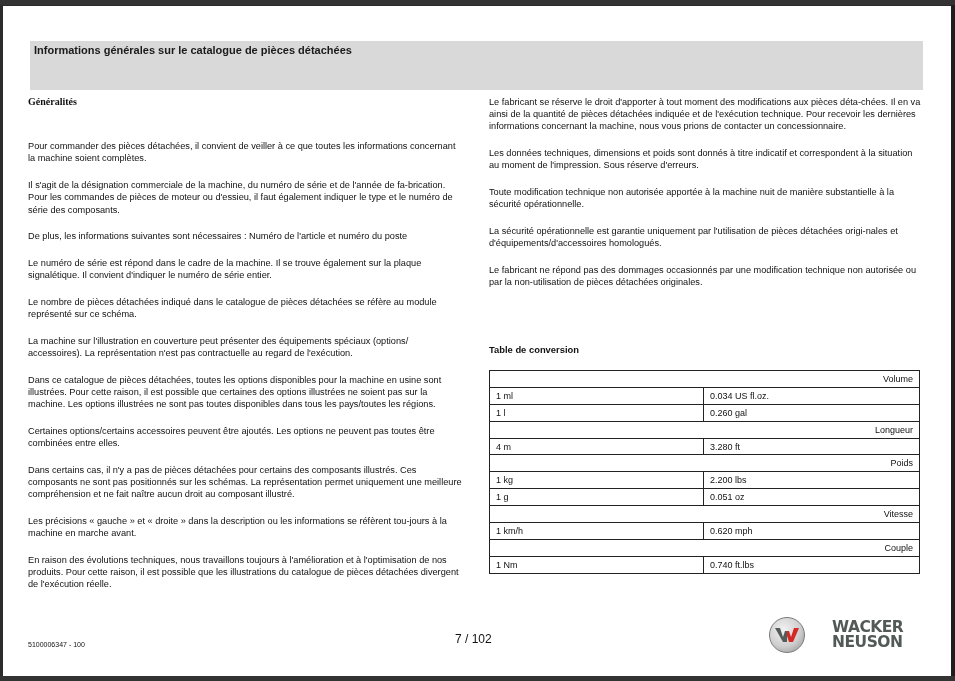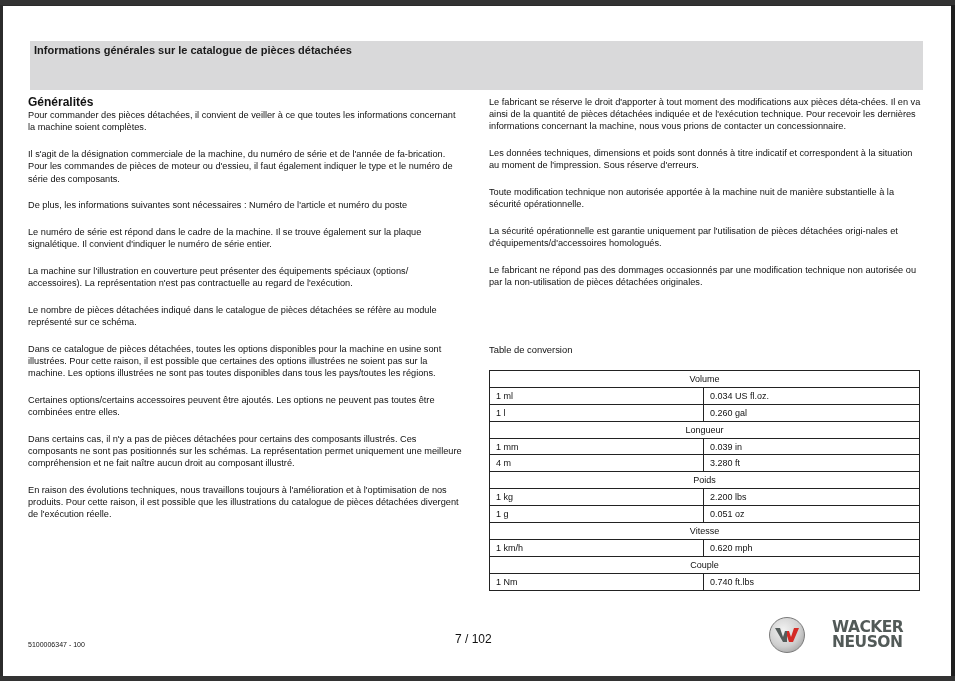--- a/index.html
+++ b/index.html
@@ -19,32 +19,32 @@
       position: absolute; left: 27px; top: 35px; width: 893px; height: 49px;
       background: #d9d9da;
     }
     .header-title {
       position: absolute; left: 4px; top: 3px;
       font-size: 11px; font-weight: bold; color: #1a1a1a;
     }
     .col { position: absolute; font-size: 9.2px; line-height: 12.2px; color: #111; }
     .col-left { left: 28px; top: 96px; width: 435px; }
     .col-right { left: 489px; top: 96px; width: 435px; }
-    .sec-title { font-weight: bold; font-size: 12px; margin: 0 0 1px 0; }
+    .sec-title { font-weight: bold; font-size: 10px; margin: 0 0 32px 0; font-family: Liberation Serif, serif; }
     .para { margin: 0 0 14.5px 0; }
     .col-right .para { margin-bottom: 14.5px; }
-    .table-title { font-weight: normal; font-size: 9.4px; position: absolute; left: 489px; top: 344px; }
+    .table-title { font-weight: bold; font-size: 9.4px; position: absolute; left: 489px; top: 344px; }
     table.conv {
       position: absolute; left: 489px; top: 370px; width: 431px;
       border-collapse: collapse; font-size: 9px;
     }
     table.conv td {
       border: 1px solid #222; height: 15.9px; padding: 0 6px; color: #111;
     }
-    table.conv td.cat { text-align: center; }
+    table.conv td.cat { text-align: right; }
     table.conv td.l { width: 201px; }
     .footer-doc { position: absolute; left: 28px; top: 641px; font-size: 7px; color: #111; }
     .footer-page { position: absolute; left: 455px; top: 632px; font-size: 12px; color: #111; }
     .logo-circle {
       position: absolute; left: 769px; top: 617px; width: 36px; height: 36px; border-radius: 50%;
       background: radial-gradient(circle at 40% 35%, #f2f2f2 0%, #cfcfcf 55%, #8c8c8c 100%);
       border: 1.5px solid #7a7a7a; box-sizing: border-box;
     }
     .logo-circle svg { position: absolute; left: 4px; top: 8px; }
     .logo-text {
@@ -65,25 +65,26 @@
     <div class="header-title">Informations générales sur le catalogue de pièces détachées</div>
   </div>
 </div>
 
 <div class="col col-left">
   <div class="sec-title">Généralités</div>
   <p class="para">Pour commander des pièces détachées, il convient de veiller à ce que toutes les informations concernant la machine soient complètes.</p>
   <p class="para">Il s'agit de la désignation commerciale de la machine, du numéro de série et de l'année de fa-brication. Pour les commandes de pièces de moteur ou d'essieu, il faut également indiquer le type et le numéro de série des composants.</p>
   <p class="para">De plus, les informations suivantes sont nécessaires : Numéro de l'article et numéro du poste</p>
   <p class="para">Le numéro de série est répond dans le cadre de la machine. Il se trouve également sur la plaque signalétique. Il convient d'indiquer le numéro de série entier.</p>
+  <p class="para">Le nombre de pièces détachées indiqué dans le catalogue de pièces détachées se réfère au module représenté sur ce schéma.</p>
   <p class="para">La machine sur l'illustration en couverture peut présenter des équipements spéciaux (options/ accessoires). La représentation n'est pas contractuelle au regard de l'exécution.</p>
-  <p class="para">Le nombre de pièces détachées indiqué dans le catalogue de pièces détachées se réfère au module représenté sur ce schéma.</p>
   <p class="para">Dans ce catalogue de pièces détachées, toutes les options disponibles pour la machine en usine sont illustrées. Pour cette raison, il est possible que certaines des options illustrées ne soient pas sur la machine. Les options illustrées ne sont pas toutes disponibles dans tous les pays/toutes les régions.</p>
   <p class="para">Certaines options/certains accessoires peuvent être ajoutés. Les options ne peuvent pas toutes être combinées entre elles.</p>
   <p class="para">Dans certains cas, il n'y a pas de pièces détachées pour certains des composants illustrés. Ces composants ne sont pas positionnés sur les schémas. La représentation permet uniquement une meilleure compréhension et ne fait naître aucun droit au composant illustré.</p>
+  <p class="para">Les précisions « gauche » et « droite » dans la description ou les informations se réfèrent tou-jours à la machine en marche avant.</p>
   <p class="para">En raison des évolutions techniques, nous travaillons toujours à l'amélioration et à l'optimisation de nos produits. Pour cette raison, il est possible que les illustrations du catalogue de pièces détachées divergent de l'exécution réelle.</p>
 </div>
 
 <div class="col col-right">
   <p class="para">Le fabricant se réserve le droit d'apporter à tout moment des modifications aux pièces déta-chées. Il en va ainsi de la quantité de pièces détachées indiquée et de l'exécution technique. Pour recevoir les dernières informations concernant la machine, nous vous prions de contacter un concessionnaire.</p>
   <p class="para">Les données techniques, dimensions et poids sont donnés à titre indicatif et correspondent à la situation au moment de l'impression. Sous réserve d'erreurs.</p>
   <p class="para">Toute modification technique non autorisée apportée à la machine nuit de manière substantielle à la sécurité opérationnelle.</p>
   <p class="para">La sécurité opérationnelle est garantie uniquement par l'utilisation de pièces détachées origi-nales et d'équipements/d'accessoires homologués.</p>
   <p class="para">Le fabricant ne répond pas des dommages occasionnés par une modification technique non autorisée ou par la non-utilisation de pièces détachées originales.</p>
 </div>
@@ -99,24 +100,20 @@
     <td class="l">1 ml</td>
     <td>0.034 US fl.oz.</td>
   </tr>
   <tr>
     <td class="l">1 l</td>
     <td>0.260 gal</td>
   </tr>
   <tr>
         <td colspan="2" class="cat">Longueur</td>
       </tr>
-  <tr>
-    <td class="l">1 mm</td>
-    <td>0.039 in</td>
-  </tr>
   <tr>
     <td class="l">4 m</td>
     <td>3.280 ft</td>
   </tr>
   <tr>
         <td colspan="2" class="cat">Poids</td>
       </tr>
   <tr>
     <td class="l">1 kg</td>
     <td>2.200 lbs</td>

